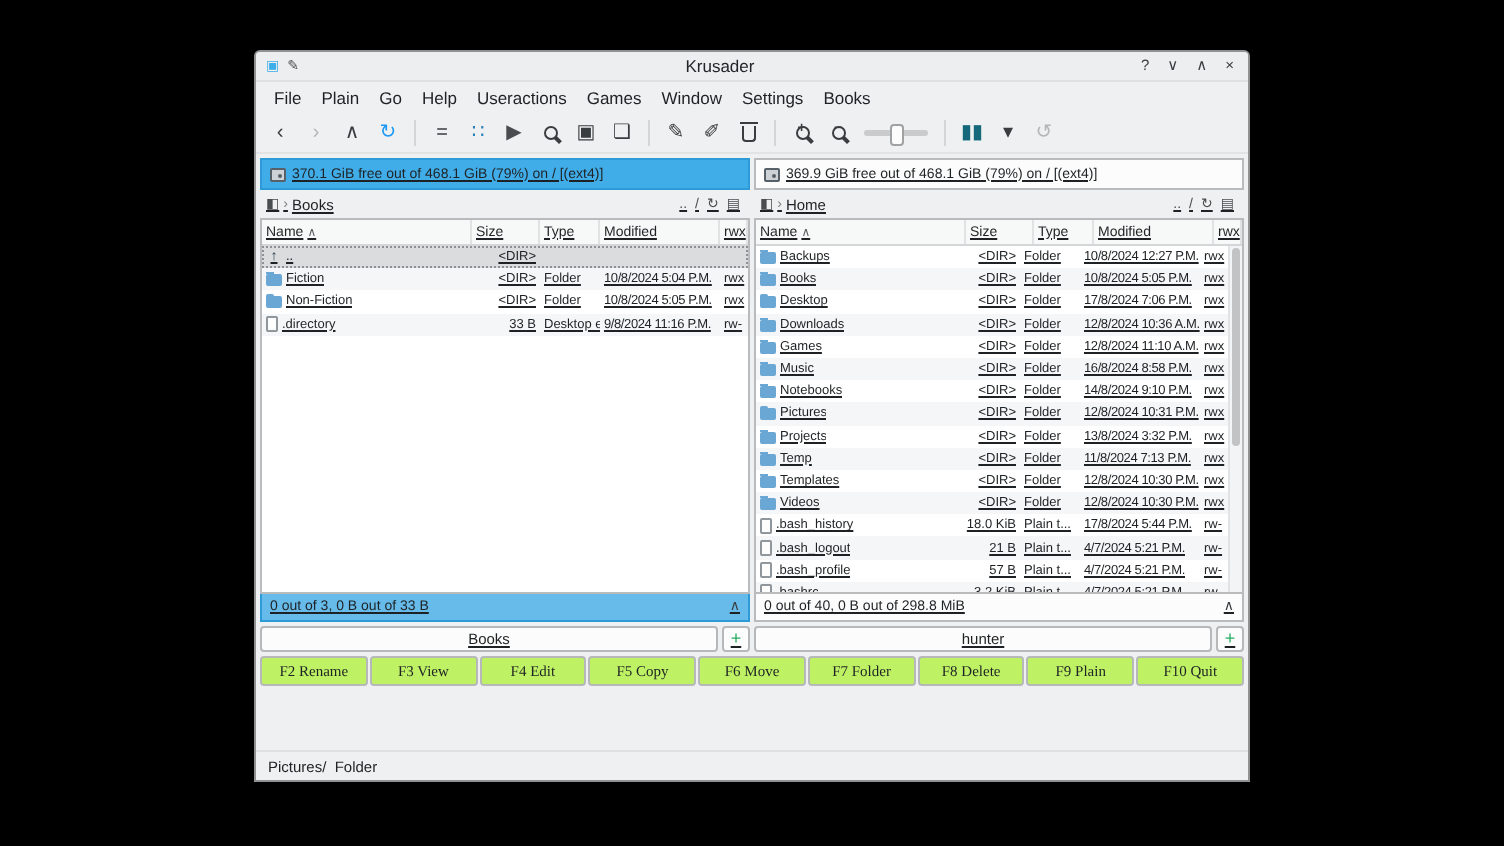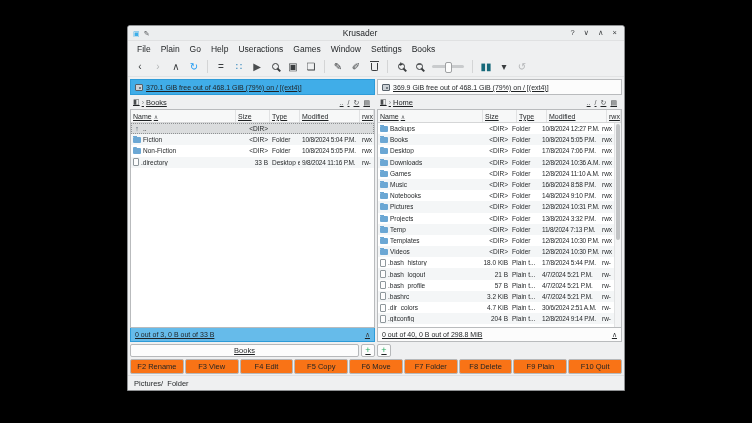--- a/index.html
+++ b/index.html
@@ -94,25 +94,25 @@
   .collapse { margin-left:auto; font-size:7px; color:#3a3d3f; line-height:1; }
 
   .tabbar { height:16px; display:flex; align-items:stretch; padding:1.5px 0; gap:2px; }
   .tab { flex:1; border:1px solid #b6b8ba; border-radius:2px; background:#fcfcfc;
          display:flex; align-items:center; justify-content:center; font-size:7.5px; }
   .newtab { width:14px; border:1px solid #b6b8ba; border-radius:2px; background:#fcfcfc;
             display:flex; align-items:center; justify-content:center; font-size:9px; color:#27ae60; }
 
   
   .fkeys { display:flex; gap:1px; padding:1px 2px; height:17px; }
-  .fk { flex:1; background:#f97316; border:1px solid #b6b8ba; border-radius:2px;
+  .fk { flex:1; background:#bef264; border:1px solid #b6b8ba; border-radius:2px;
         display:flex; align-items:center; justify-content:center; font-size:7.5px;
-        white-space:nowrap; overflow:hidden; }
+        white-space:nowrap; overflow:hidden;font-family:Liberation Serif, serif; }
   .statusbar { height:15px; display:flex; align-items:center; padding:0 6px;
-               border-top:1px solid #e0e1e2; font-size:7.5px; white-space:pre; }
+               border-top:1px solid #e0e1e2; font-size:7.5px; white-space:pre;margin-top:31px; }
 </style>
 </head>
 <body>
 
 <div class="stage">
   <div class="window">
 
     <div class="titlebar">
       <span class="tic app">▣</span>
       <span class="tic pin">✎</span>
@@ -462,20 +462,23 @@
             </div>
           <div class="sb">
             <div class="thumb"></div>
           </div>
         </div>
         <div class="totals">
           <span>0 out of 40, 0 B out of 298.8 MiB</span>
           <span class="collapse">∧</span>
         </div>
         <div class="tabbar">
+          <div class="tab">
+            <span>hunter</span>
+          </div>
           <div class="newtab">+</div>
         </div>
       </div>
 
     </div>
 
     <div class="fkeys">
         <div class="fk">F2 Rename</div>
         <div class="fk">F3 View</div>
         <div class="fk">F4 Edit</div>

